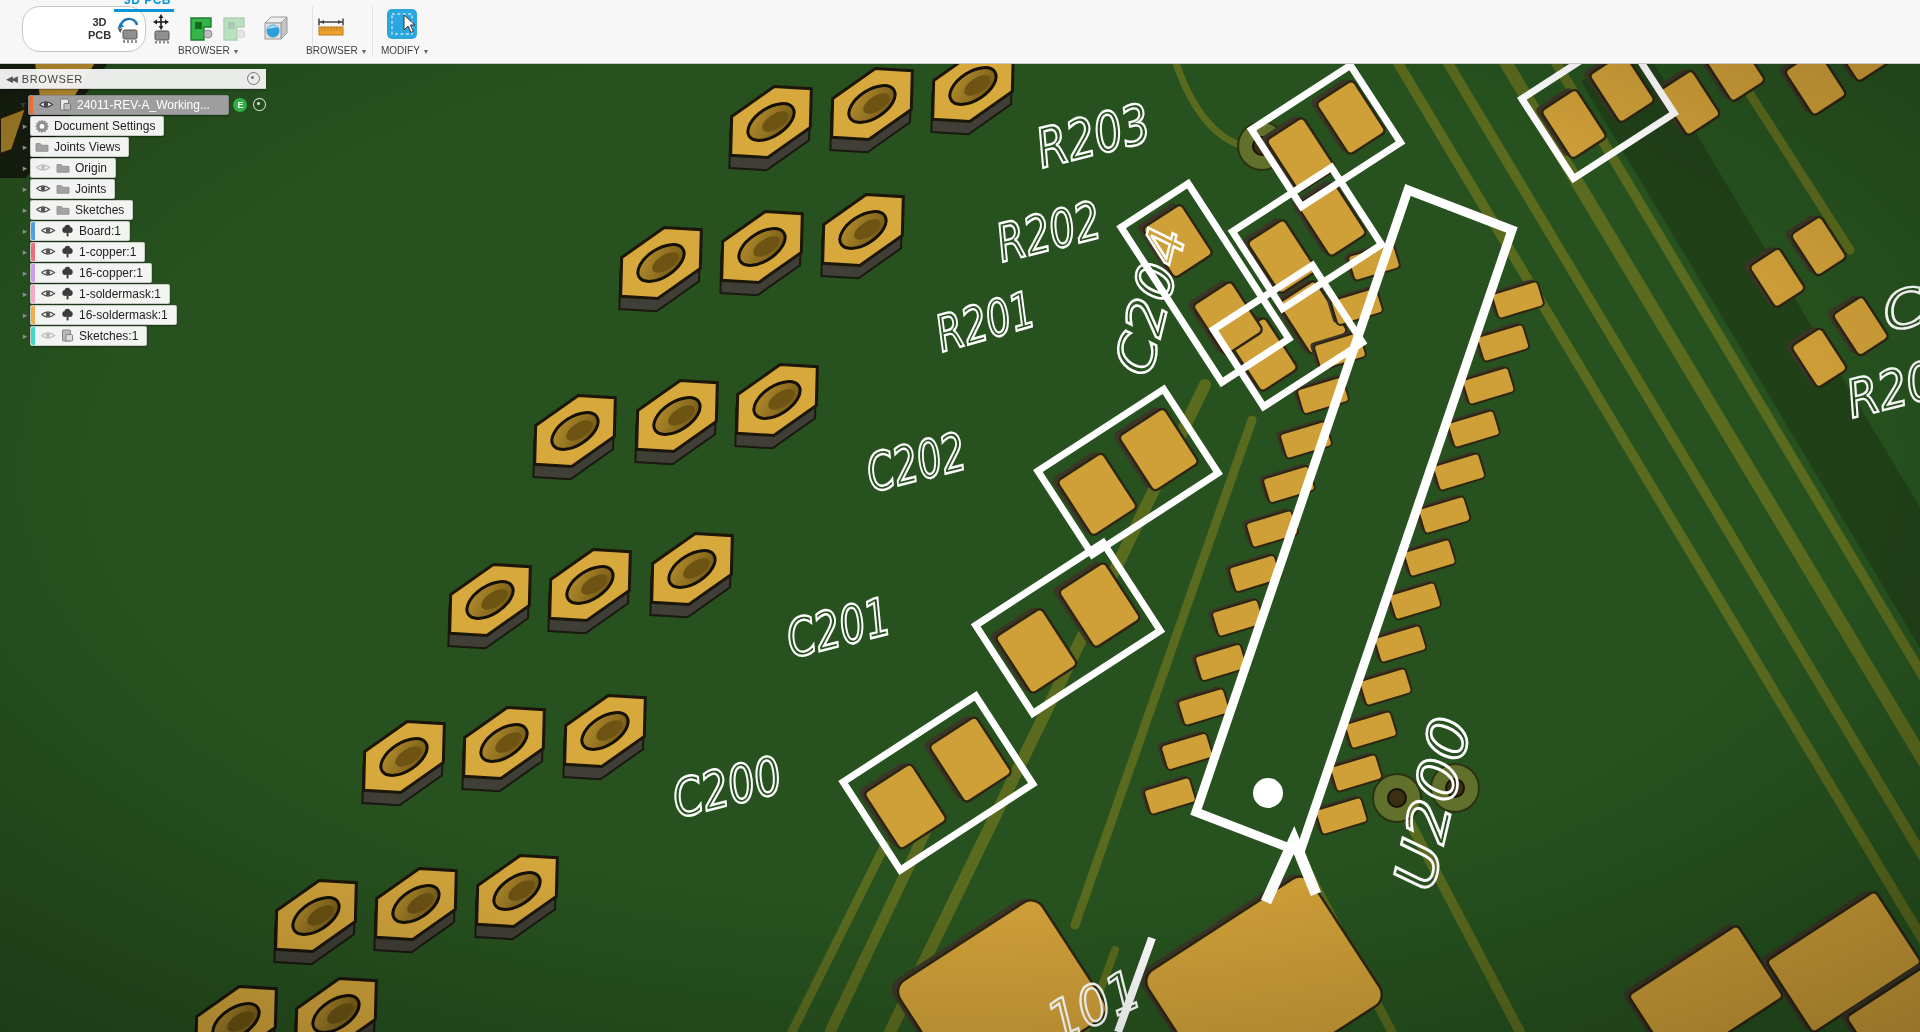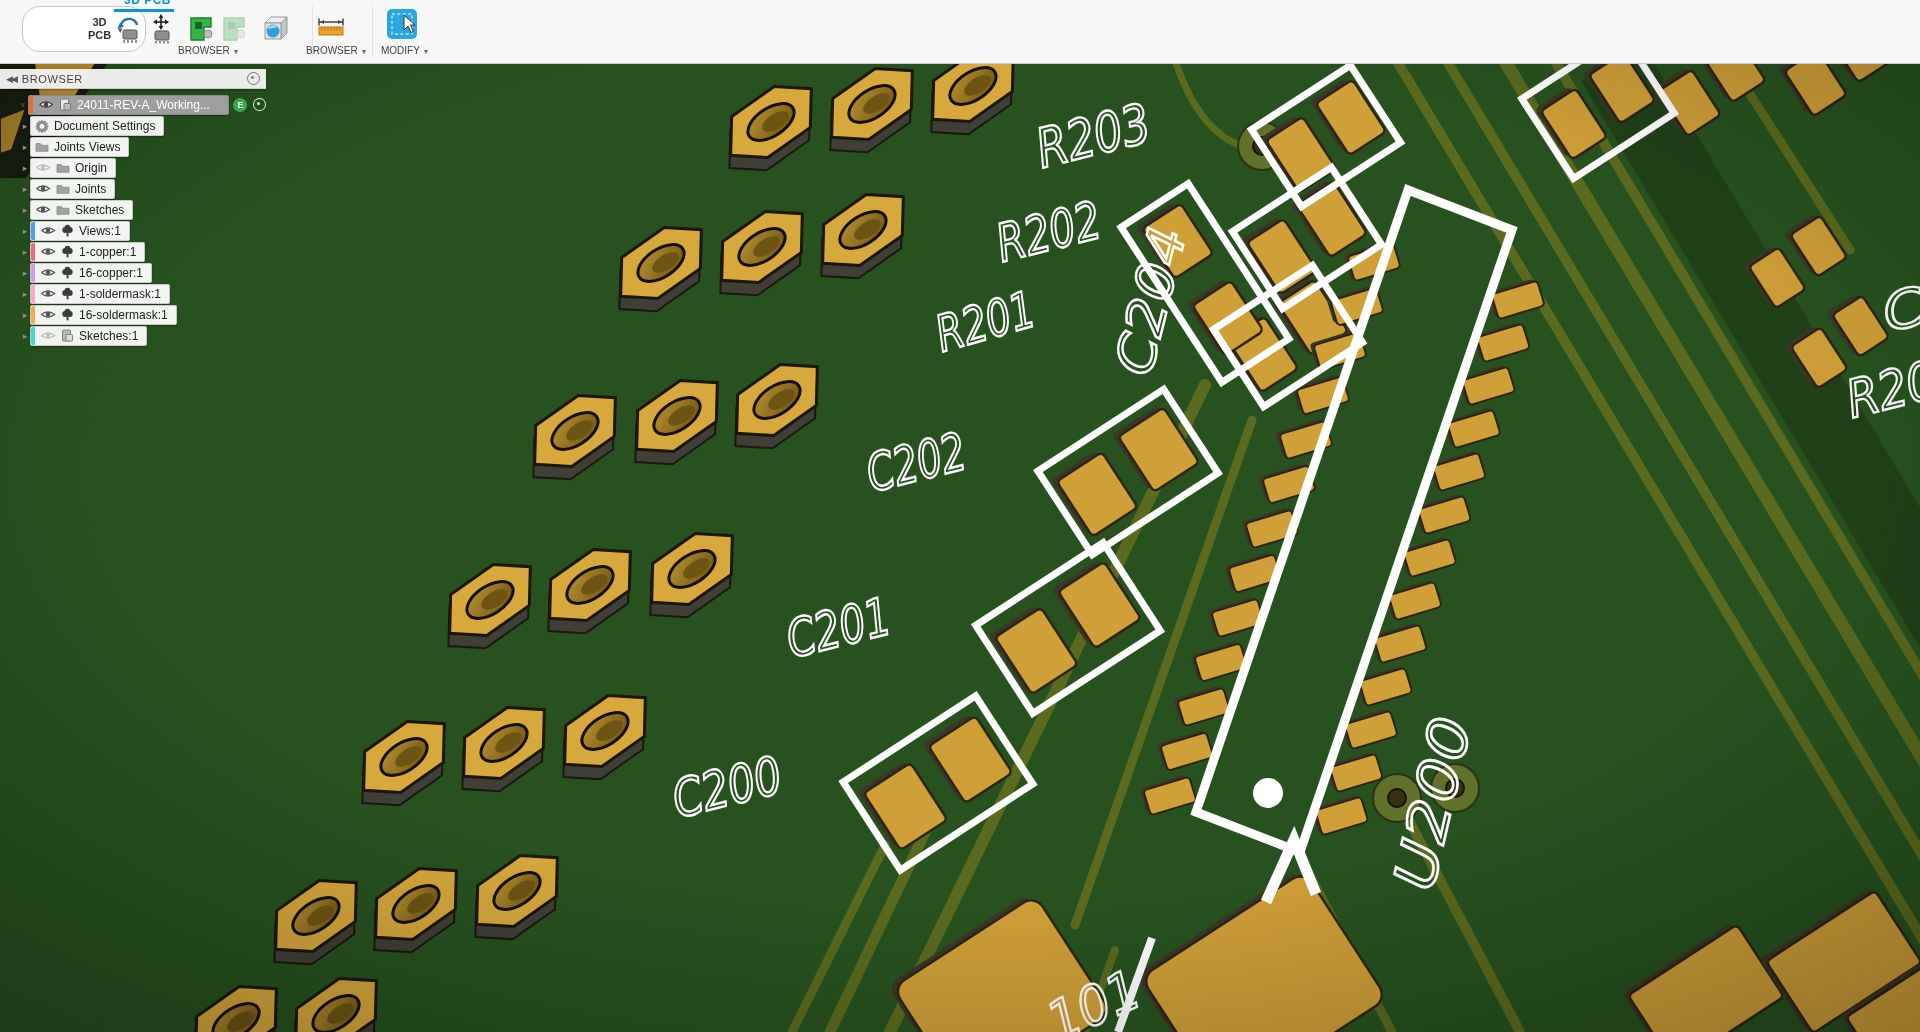--- a/index.html
+++ b/index.html
@@ -690,21 +690,21 @@
                 </svg>
               </span>
               <span class="ico">
                 <svg width="13" height="13">
                   <circle cx="4.2" cy="6" r="2.9" fill="#3c3c3c"></circle>
                   <circle cx="8.8" cy="6" r="2.9" fill="#3c3c3c"></circle>
                   <circle cx="6.5" cy="3.6" r="2.9" fill="#3c3c3c"></circle>
                   <rect x="5.6" y="8" width="1.9" height="4.4" fill="#3c3c3c"></rect>
                 </svg>
               </span>
-              <span>Views:1</span>
+              <span>Board:1</span>
             </span>
   </div>
 
   <div class="trow indent1">
     <span class="arrow">▸</span>
     <span class="chip">
               <span class="bar" style="background: rgb(240, 107, 127);"></span>
               <span class="ico">
                 <svg width="16" height="11">
                   <path d="M1.5,5.5 Q8,0.5 14.5,5.5 Q8,10.5 1.5,5.5" fill="#fff" stroke="#555" stroke-width="1.3"></path>

